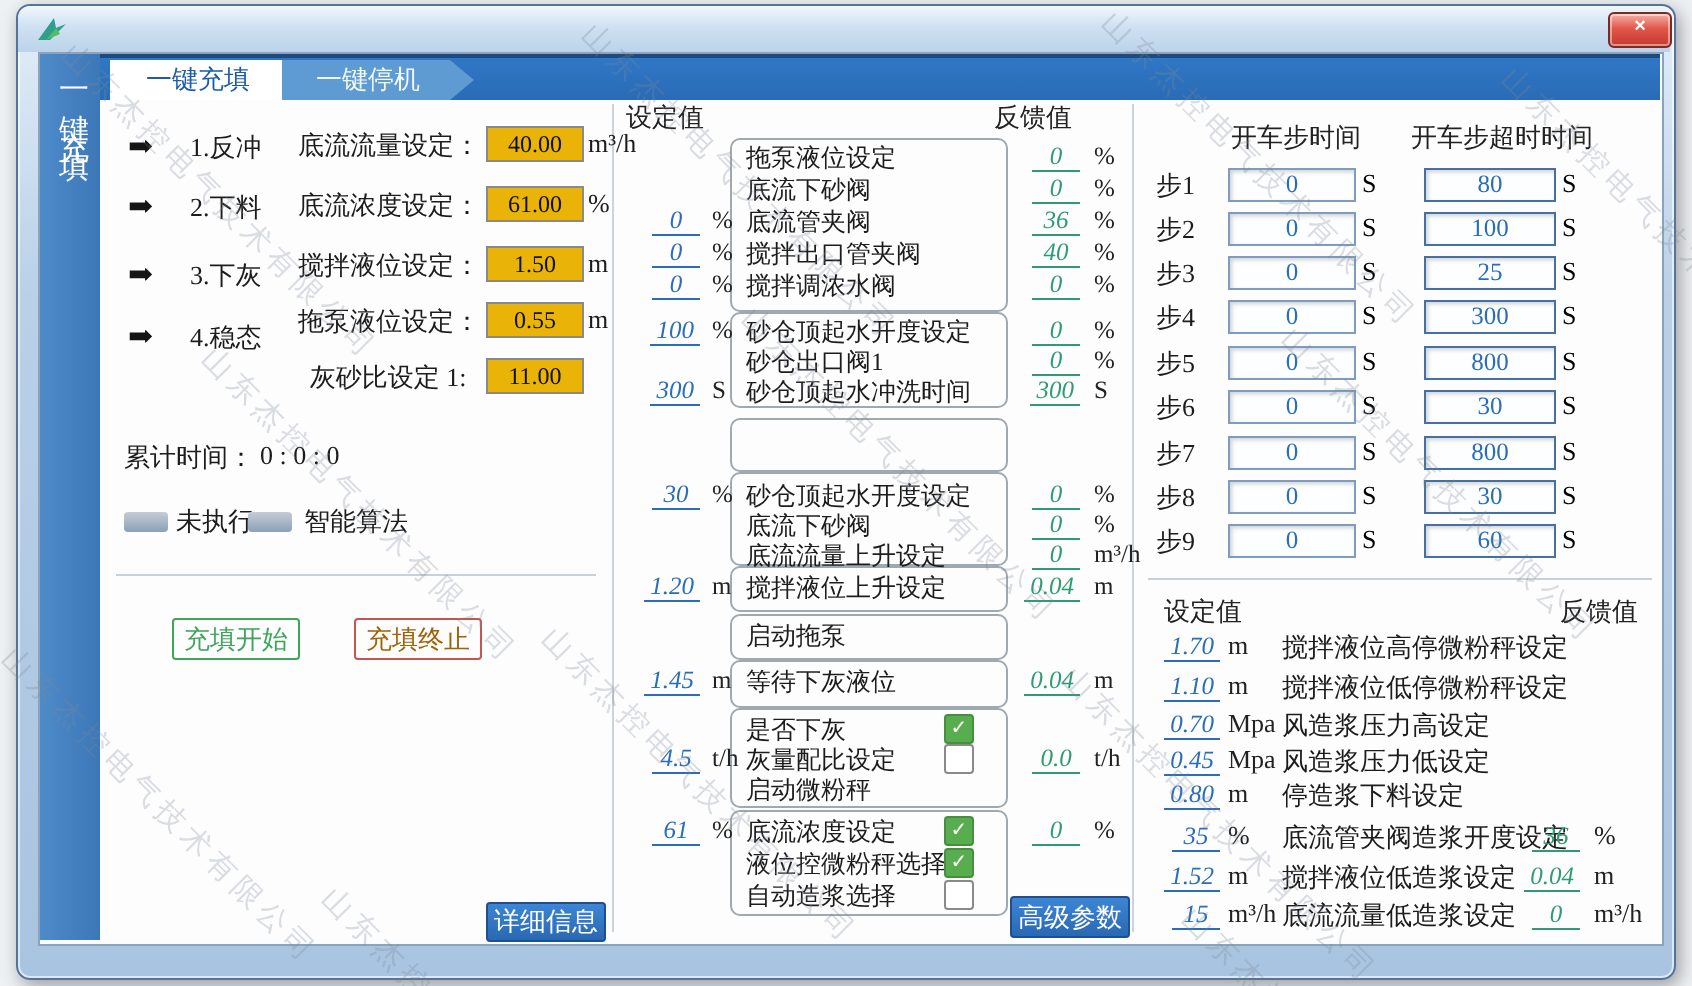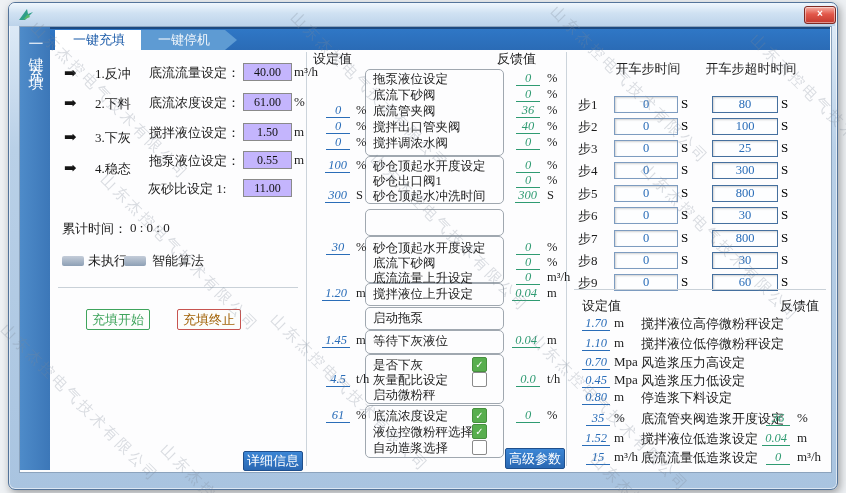--- a/index.html
+++ b/index.html
@@ -30,35 +30,35 @@
   .tab-idle{left:141px;width:86px;background:#5e9bd3;color:#f2f7fb;
     clip-path:polygon(0 0,calc(100% - 12px) 0,100% 50%,calc(100% - 12px) 100%,0 100%);padding-right:10px;}
   
   .lbl{position:absolute;font-size:13px;color:#1c1c1c;white-space:nowrap;}
   .hdr{position:absolute;font-size:13px;color:#222;white-space:nowrap;}
   .vline{position:absolute;width:1px;background:#ccd4db;}
   .hline{position:absolute;height:1px;background:#c9d1d8;}
   .uv{display:inline-block;min-width:18px;padding:0 3px;text-align:center;
       border-bottom:1px solid currentColor;line-height:14px;font-size:12.5px;}
   .set{color:#2a6db8;} .fb{color:#2f9b72;}
-  .ibox{position:absolute;width:47px;height:16px;background:#c4b5fd;border:1px solid #8a8a8a;
+  .ibox{position:absolute;width:47px;height:16px;background:#eab308;border:1px solid #8a8a8a;
     text-align:center;font-size:12px;line-height:16px;color:#111;}
   .gbox{position:absolute;left:365px;width:137px;border:1px solid #a0a8b0;border-radius:5px;}
   .m-row{position:absolute;left:306px;width:260px;height:16px;font-size:12.5px;}
   .m-row>span{position:absolute;top:0;white-space:nowrap;}
   .m-set{left:0;width:44px;text-align:right;}
   .m-setu{left:50px;color:#222;}
   .m-label{left:67px;color:#1c1c1c;}
   .m-fb{left:192px;width:42px;text-align:right;}
   .m-fbu{left:241px;color:#222;}
   .cb{position:absolute;left:166px;top:1px;width:13px;height:13px;border:1px solid #8a8a8a;border-radius:2px;
     background:#fff;font-size:10px;line-height:13px;text-align:center;color:transparent;cursor:pointer;}
   .cb[data-state="checked"]{background:#58ae4e;border-color:#468f3e;color:#fff;}
   .s-row{position:absolute;left:578px;height:18px;font-size:13px;}
-  .s-row>span{position:absolute;top:12px;white-space:nowrap;}
+  .s-row>span{position:absolute;top:0;white-space:nowrap;}
   .s-label{left:0;color:#1c1c1c;}
   .s-in{position:absolute;text-align:center;color:#2a6db8;font-size:12.5px;line-height:15px;
     background:#fdfeff;box-shadow:inset 1px 1px 2px rgba(0,0,0,.18);cursor:text;}
   .s-t1{left:36px;width:62px;height:15px;border:1px solid #7d9cc0;}
   .s-t2{left:134px;width:64px;height:15px;border:1px solid #45709f;}
   .s-u1{left:103px;} .s-u2{left:203px;}
   .p-row{position:absolute;height:17px;font-size:13px;}
   .p-row>span{position:absolute;top:0;white-space:nowrap;font-family:Liberation Serif, serif;}
   .p-val{left:576px;width:34px;text-align:right;}
   .p-unit{left:614px;color:#222;}
@@ -116,21 +116,21 @@
   <span class="lbl" style="left:294px;top:94px">%</span>
 
   <span class="lbl" style="left:148px;top:124px;width:92px;text-align:right">搅拌液位设定：</span>
   <span class="ibox" style="left:243px;top:123px">1.50</span>
   <span class="lbl" style="left:294px;top:124px">m</span>
 
   <span class="lbl" style="left:148px;top:152px;width:92px;text-align:right">拖泵液位设定：</span>
   <span class="ibox" style="left:243px;top:151px">0.55</span>
   <span class="lbl" style="left:294px;top:152px">m</span>
 
-  <span class="lbl" style="left:148px;top:180px;width:92px;text-align:left">灰砂比设定 1:</span>
+  <span class="lbl" style="left:148px;top:180px;width:92px;text-align:center">灰砂比设定 1:</span>
   <span class="ibox" style="left:243px;top:179px">11.00</span>
 
   <span class="lbl" style="left:62px;top:220px">累计时间：</span>
   <span class="lbl" style="left:130px;top:220px">0 : 0 : 0</span>
 
   <div class="pill" style="left:62px;top:256px"></div>
   <span class="lbl" style="left:88px;top:252px">未执行</span>
   <div class="pill" style="left:124px;top:256px"></div>
   <span class="lbl" style="left:152px;top:252px">智能算法</span>
 

